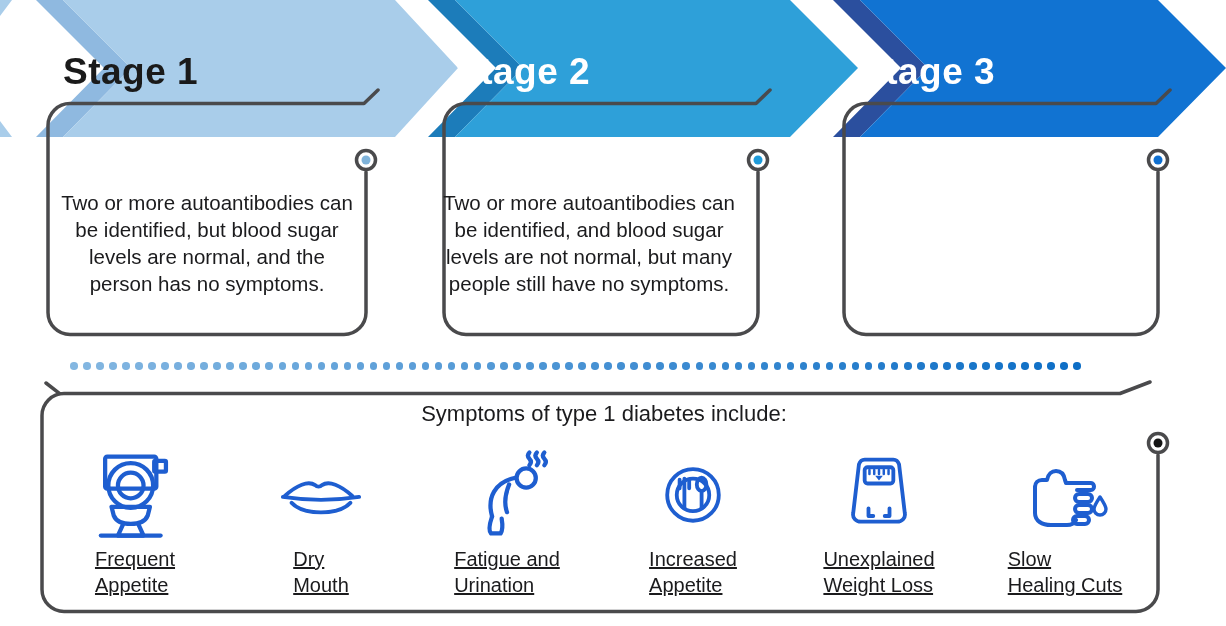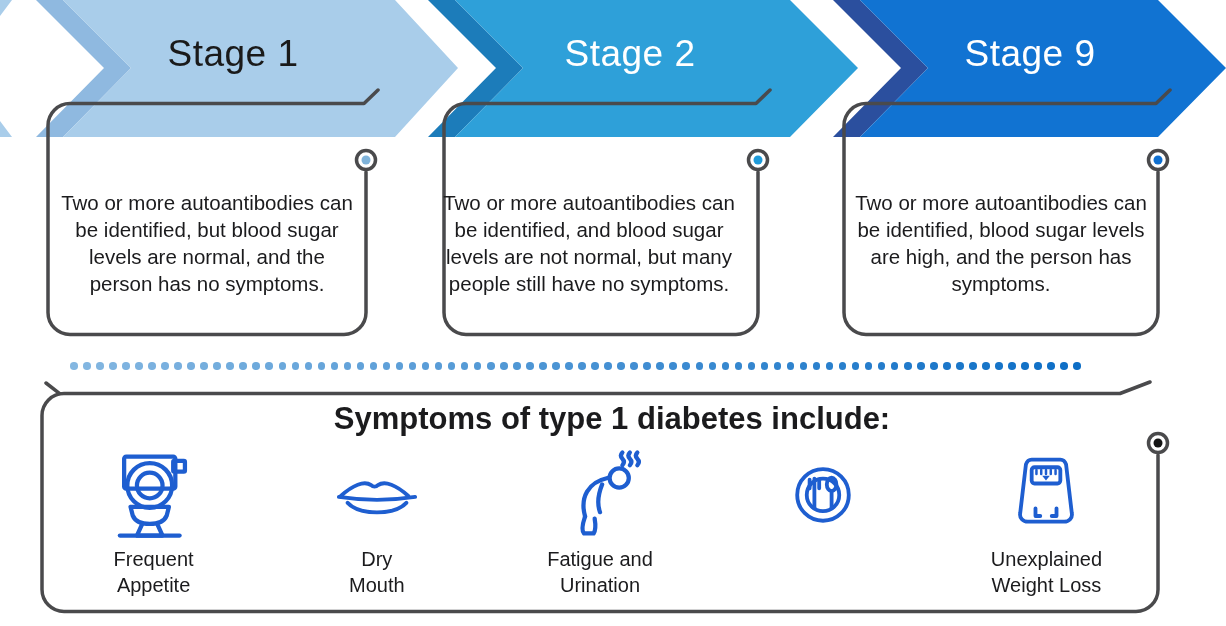--- a/index.html
+++ b/index.html
@@ -6,65 +6,65 @@
   .canvas{
     position:relative;width:1226px;height:626px;overflow:hidden;background:#fff;
     font-family:"Liberation Sans","DejaVu Sans",sans-serif;
     --outline:#4a4a4c;--icon:#1e5ed0;--text:#1b1b1d;
   }
   .arrows{position:absolute;left:0;top:0;}
   .connectors{position:absolute;left:0;top:0;pointer-events:none;}
   .ol{fill:none;stroke:var(--outline);stroke-width:3.5;stroke-linecap:round;stroke-linejoin:round;}
   .ring{fill:#ffffff;}
   .stage-label{
-    position:absolute;top:32px;height:44px;text-align:center;
-    font-size:37px;font-weight:normal;letter-spacing:.5px;line-height:44px;
+    position:absolute;top:50px;height:44px;text-align:left;
+    font-size:37px;font-weight:bold;letter-spacing:.5px;line-height:44px;
   }
   .stage-desc{
     position:absolute;top:168px;width:298px;height:150px;
     display:flex;align-items:center;justify-content:center;
     text-align:center;font-size:20.5px;line-height:27px;color:var(--text);
   }
   .dots{
     position:absolute;left:70px;top:362px;width:1012px;height:8px;
     display:flex;justify-content:space-between;align-items:center;
   }
   .dot{width:7.5px;height:7.5px;border-radius:50%;flex:0 0 auto;}
   .panel-title{
-    position:absolute;left:54px;top:401px;width:1116px;text-align:center;
-    font-size:31px;font-weight:bold;color:var(--text);
+    position:absolute;left:46px;top:401px;width:1116px;text-align:center;
+    font-size:22px;font-weight:normal;color:var(--text);
   }
   .symptoms-row{
     position:absolute;left:42px;top:444px;width:1116px;display:flex;
   }
   .symptom{flex:1 1 0;display:flex;flex-direction:column;align-items:center;}
   .icon-box{height:100px;display:flex;align-items:center;justify-content:center;}
   .icon-box svg{stroke:var(--icon);fill:none;stroke-width:4;stroke-linecap:round;stroke-linejoin:round;}
   .fillicon{fill:var(--icon);stroke:none;}
-  .symptom-label{text-align:center;font-size:20px;line-height:26px;color:var(--text);margin-top:2px;}
+  .symptom-label{font-size:20px;line-height:26px;color:var(--text);margin-top:2px;text-decoration:underline;}
 </style>
 </head>
 <body>
 
 <div class="canvas" style="--outline: #4a4a4c; --icon: #1e5ed0; --text: #1b1b1d;">
 
   <svg class="arrows" width="1226" height="137" viewBox="0 0 1226 137">
     <polygon points="0,0 12,0 0,16" fill="#a9cdea"></polygon>
     <polygon points="0,137 12,137 0,121" fill="#a9cdea"></polygon>
     <polygon points="36,0 63,0 131,68 63,137 36,137 104,68" fill="#8fb9e0"></polygon>
     <polygon points="63,0 395,0 458,68 395,137 63,137 131,68" fill="#a9cdea"></polygon>
     <polygon points="428,0 455,0 523,68 455,137 428,137 496,68" fill="#1c7cba"></polygon>
     <polygon points="455,0 790,0 858,68 790,137 455,137 523,68" fill="#2ea0d9"></polygon>
     <polygon points="833,0 860,0 928,68 860,137 833,137 901,68" fill="#2b4f9e"></polygon>
     <polygon points="860,0 1158,0 1226,68 1158,137 860,137 928,68" fill="#1173d2"></polygon>
   </svg>
 
   <div class="stage-label" style="left: 63px; width: 340px; color: rgb(26, 26, 26);">Stage 1</div>
   <div class="stage-label" style="left: 455px; width: 350px; color: rgb(255, 255, 255);">Stage 2</div>
-  <div class="stage-label" style="left: 860px; width: 340px; color: rgb(255, 255, 255);">Stage 9</div>
+  <div class="stage-label" style="left: 860px; width: 340px; color: rgb(255, 255, 255);">Stage 3</div>
 
   <svg class="connectors" width="1226" height="626" viewBox="0 0 1226 626">
     <path class="ol" d="M378 90 L364 103.5 L70 103.5 A22 22 0 0 0 48 125.5 L48 312.5 A22 22 0 0 0 70 334.5 L344 334.5 A22 22 0 0 0 366 312.5 L366 172"></path>
     <circle class="ol ring" cx="366" cy="160" r="9.5"></circle>
     <circle cx="366" cy="160" r="4.5" fill="#7fb3da"></circle>
 
     <path class="ol" d="M770 90 L756 103.5 L466 103.5 A22 22 0 0 0 444 125.5 L444 312.5 A22 22 0 0 0 466 334.5 L736 334.5 A22 22 0 0 0 758 312.5 L758 172"></path>
     <circle class="ol ring" cx="758" cy="160" r="9.5"></circle>
     <circle cx="758" cy="160" r="4.5" fill="#1e9ad9"></circle>
 
@@ -72,21 +72,20 @@
     <circle class="ol ring" cx="1158" cy="160" r="9.5"></circle>
     <circle cx="1158" cy="160" r="4.5" fill="#0f6fd0"></circle>
 
     <path class="ol" d="M46 383 L60 393.8 M1150 382 L1120 393.5 L64 393.5 A22 22 0 0 0 42 415.5 L42 589.5 A22 22 0 0 0 64 611.5 L1136 611.5 A22 22 0 0 0 1158 589.5 L1158 455"></path>
     <circle class="ol ring" cx="1158" cy="443" r="9.5"></circle>
     <circle cx="1158" cy="443" r="4.5" fill="#141414"></circle>
   </svg>
 
   <div class="stage-desc" style="left:58px">Two or more autoantibodies can be identified, but blood sugar levels are normal, and the person has no symptoms.</div>
   <div class="stage-desc" style="left:440px">Two or more autoantibodies can be identified, and blood sugar levels are not normal, but many people still have no symptoms.</div>
-  <div class="stage-desc" style="left:852px">Two or more autoantibodies can be identified, blood sugar levels are high, and the person has symptoms.</div>
 
   <div class="dots">
       <span class="dot" style="background: rgb(132, 183, 225);"></span>
       <span class="dot" style="background: rgb(130, 182, 225);"></span>
       <span class="dot" style="background: rgb(129, 181, 224);"></span>
       <span class="dot" style="background: rgb(127, 180, 224);"></span>
       <span class="dot" style="background: rgb(126, 179, 224);"></span>
       <span class="dot" style="background: rgb(124, 178, 223);"></span>
       <span class="dot" style="background: rgb(123, 177, 223);"></span>
       <span class="dot" style="background: rgb(121, 176, 223);"></span>
@@ -220,33 +219,53 @@
     <div class="symptom">
       <div class="icon-box">
         <svg width="86" height="86" viewBox="0 0 90 90">
           <circle cx="45" cy="46" r="27"></circle>
           <circle cx="45" cy="46" r="17"></circle>
           <path d="M31 30 v9 M36 29 v10 M41 30 v9 M36 39 v21"></path>
           <ellipse cx="54" cy="35" rx="5" ry="7"></ellipse>
           <path d="M54 42 v18"></path>
         </svg>
       </div>
+      <div class="symptom-label">
+        <span>Increased</span><br>
+        <span>Appetite</span>
+      </div>
     </div>
 
     <div class="symptom">
       <div class="icon-box">
         <svg width="86" height="86" viewBox="0 0 90 90">
           <path d="M30 9 h30 c3 0 5 2 6 5 l6 51 c1 5 -3 9 -8 9 h-38 c-5 0 -9 -4 -8 -9 l6 -51 c1 -3 3 -5 6 -5 z"></path>
           <rect x="30" y="17" width="30" height="17" rx="3"></rect>
           <path d="M35 20 v4 M40 20 v4 M45 20 v4 M50 20 v4 M55 20 v4" stroke-width="2.6"></path>
           <path class="fillicon" d="M45 31 l-4 -5 h8 z"></path>
           <path d="M34 60 v8 h5 M56 60 v8 h-5"></path>
         </svg>
       </div>
       <div class="symptom-label">
         <span>Unexplained</span><br>
         <span>Weight Loss</span>
       </div>
     </div>
 
+    <div class="symptom">
+      <div class="icon-box">
+        <svg width="90" height="90" viewBox="0 0 90 90">
+          <path d="M15 38 c0 -4 3 -7 7 -7 h5 c1 -6 5 -9 9 -9 c5 0 8 3 9 9 l1 3 h25 c4 0 4 7 0 7 h-14"></path>
+          <rect x="55" y="45" width="17" height="8" rx="4"></rect>
+          <rect x="55" y="56" width="17" height="8" rx="4"></rect>
+          <rect x="53" y="67" width="16" height="8" rx="4"></rect>
+          <path d="M15 38 v26 c0 8 7 12 16 12 h16 c4 0 8 -2 9 -5"></path>
+          <path d="M80 48 c-4 6 -6 9 -6 12 a6 6 0 0 0 12 0 c0 -3 -2 -6 -6 -12 z" stroke-width="3.4"></path>
+        </svg>
+      </div>
+      <div class="symptom-label">
+        <span>Slow</span><br>
+        <span>Healing Cuts</span>
+      </div>
+    </div>
 
   </div>
 </div>
 
 </body></html>

